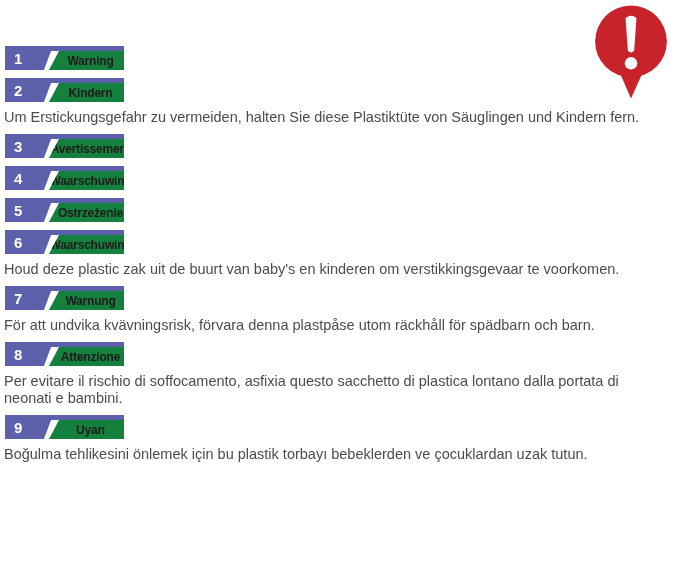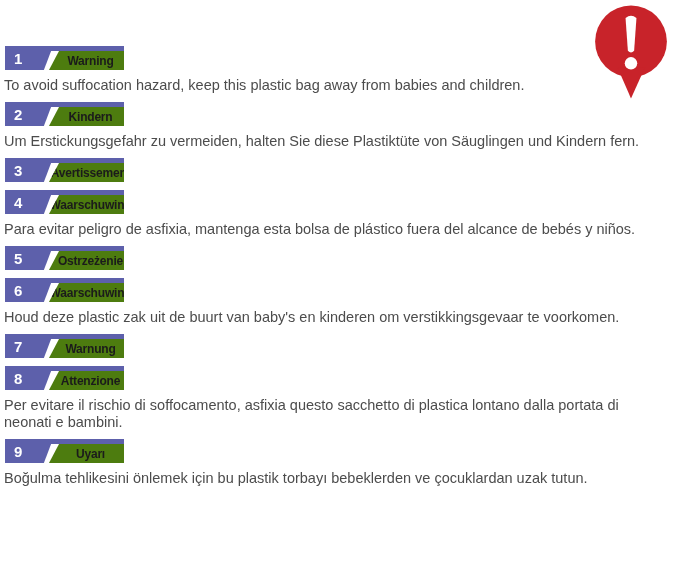--- a/index.html
+++ b/index.html
@@ -32,21 +32,21 @@
     width: 48px; height: 24px;
     background: #5d60ab;
     clip-path: polygon(0 0, 100% 0, 81% 100%, 0 100%);
     color: #ffffff;
     font-size: 15px; font-weight: bold;
     line-height: 25px;
     padding-left: 9px;
   }
   .badge .graybox {
     position: absolute; top: 5px; left: 44px; right: 0; bottom: 0;
-    background: #4d7c0f;
+    background: #15803d;
     clip-path: polygon(10px 0, 100% 0, 100% 100%, 0 100%);
     display: flex; align-items: center; justify-content: center;
     padding-left: 8px;
   }
   .badge .label {
     font-size: 12px; font-weight: bold;
     color: #1b1b1b;
     white-space: nowrap;
     letter-spacing: -0.2px;
   }
@@ -78,21 +78,20 @@
   </div>
 
   <div class="section">
     <div class="badge">
       <div class="strip"></div>
       <div class="graybox">
         <span class="label">Warning</span>
       </div>
       <div class="numbox">1</div>
     </div>
-    <p class="text">To avoid suffocation hazard, keep this plastic bag away from babies and children.</p>
   </div>
 
   <div class="section">
     <div class="badge">
       <div class="strip"></div>
       <div class="graybox">
         <span class="label">Kindern</span>
       </div>
       <div class="numbox">2</div>
     </div>
@@ -110,21 +109,20 @@
   </div>
 
   <div class="section">
     <div class="badge">
       <div class="strip"></div>
       <div class="graybox">
         <span class="label">Waarschuwing</span>
       </div>
       <div class="numbox">4</div>
     </div>
-    <p class="text">Para evitar peligro de asfixia, mantenga esta bolsa de plástico fuera del alcance de bebés y niños.</p>
   </div>
 
   <div class="section">
     <div class="badge">
       <div class="strip"></div>
       <div class="graybox">
         <span class="label">Ostrzeżenie</span>
       </div>
       <div class="numbox">5</div>
     </div>
@@ -142,20 +140,21 @@
   </div>
 
   <div class="section">
     <div class="badge">
       <div class="strip"></div>
       <div class="graybox">
         <span class="label">Warnung</span>
       </div>
       <div class="numbox">7</div>
     </div>
+    <p class="text">För att undvika kvävningsrisk, förvara denna plastpåse utom räckhåll för spädbarn och barn.</p>
   </div>
 
   <div class="section">
     <div class="badge">
       <div class="strip"></div>
       <div class="graybox">
         <span class="label">Attenzione</span>
       </div>
       <div class="numbox">8</div>
     </div>

